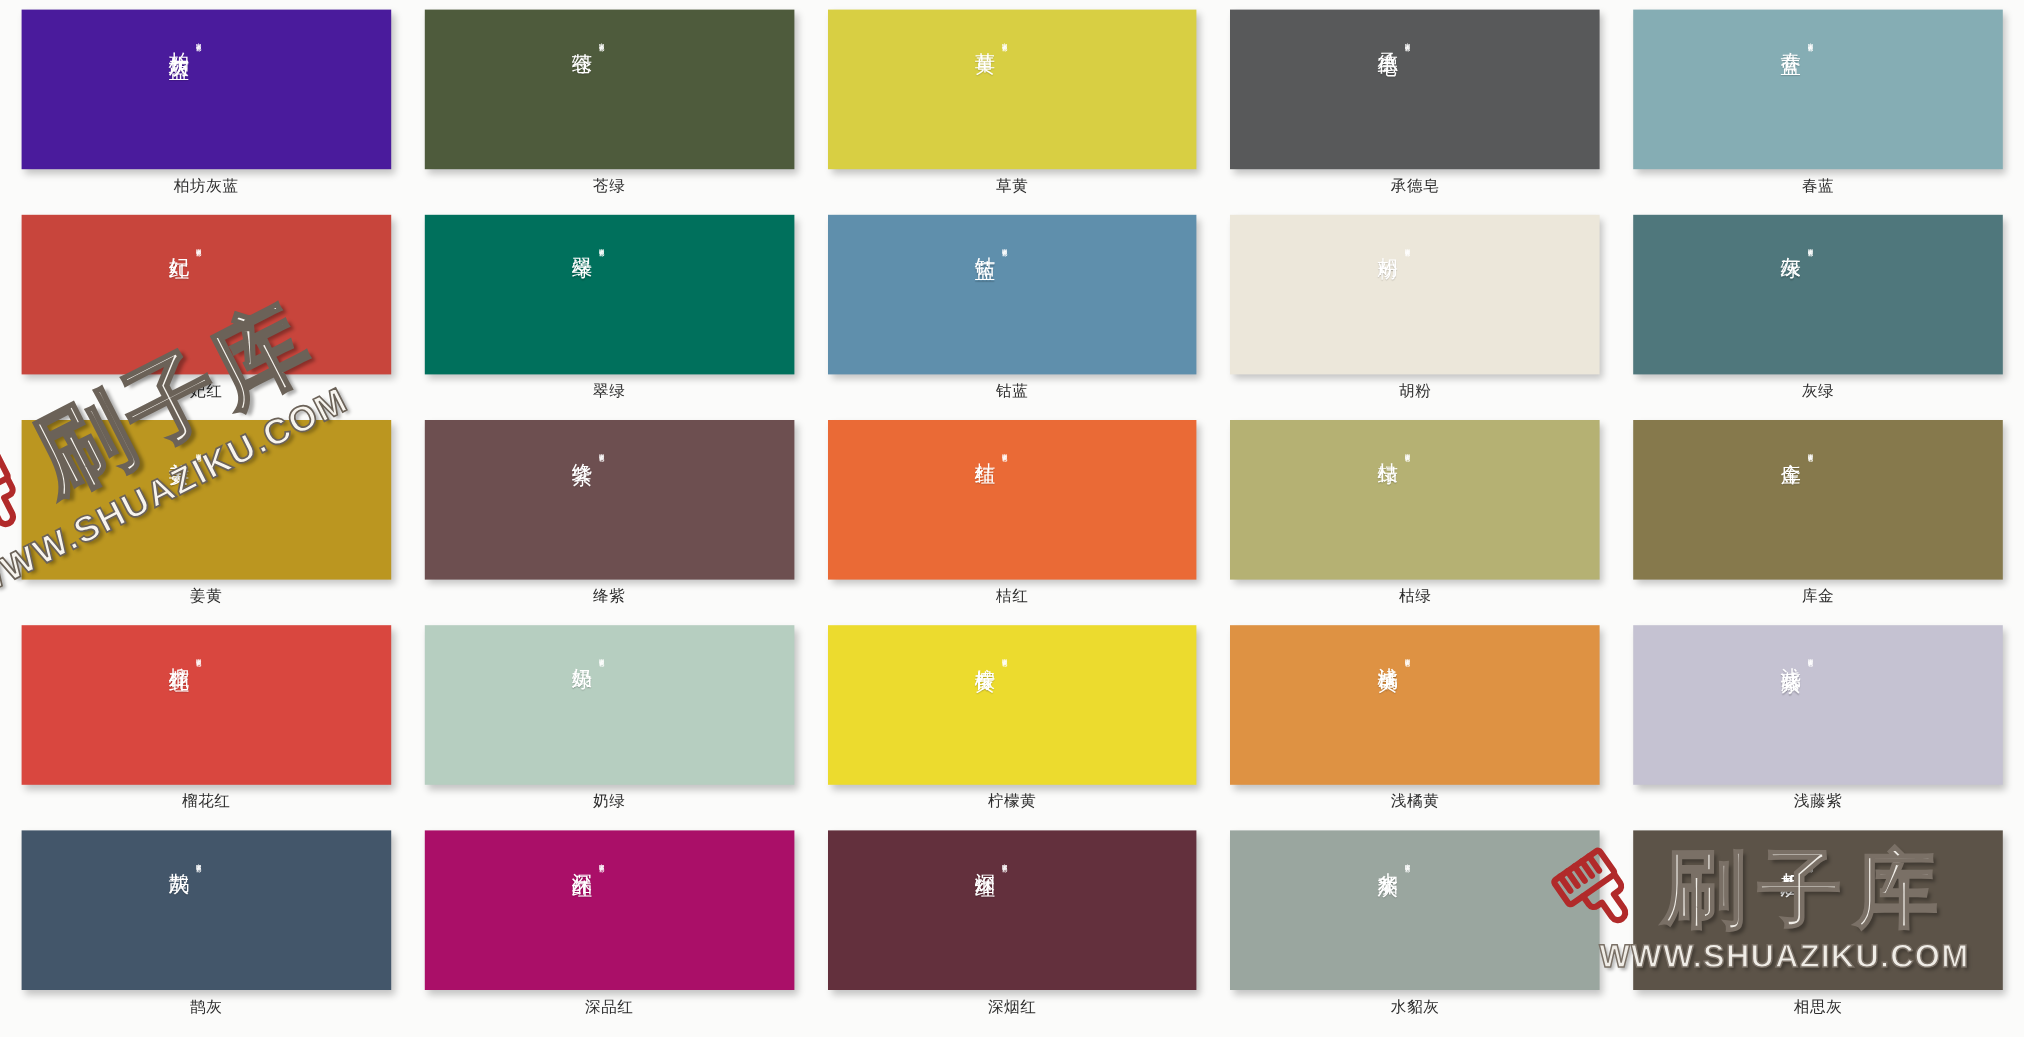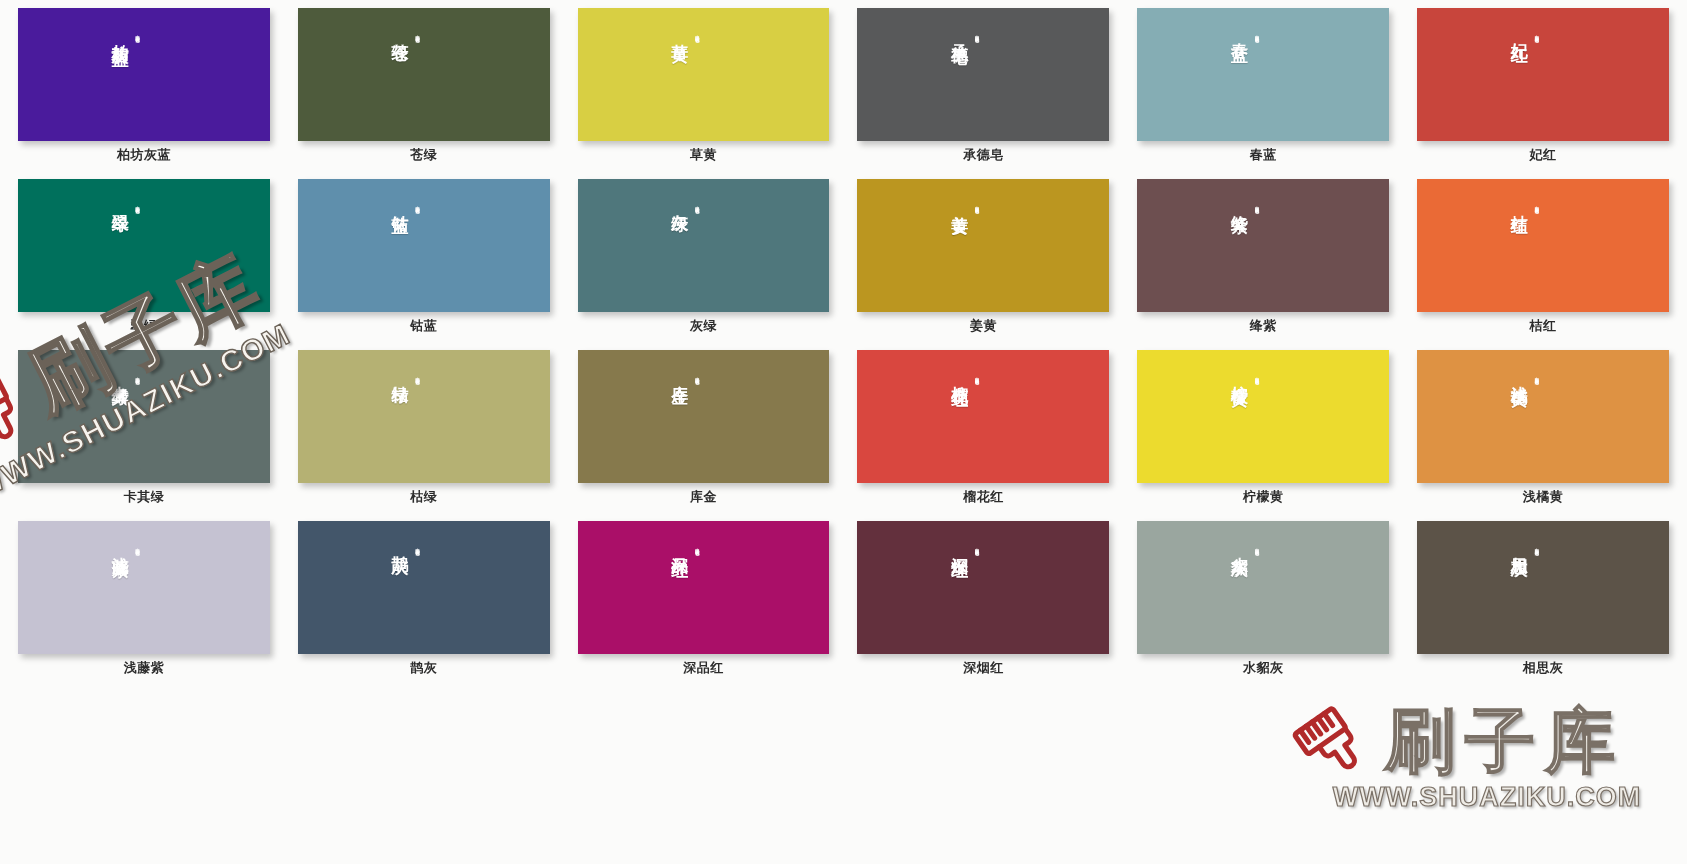--- a/index.html
+++ b/index.html
@@ -16,27 +16,26 @@
     position: relative;
     width: 1687px;
     height: 864px;
     background: #fbfbfa;
     overflow: hidden;
   }
 
   #grid {
     position: relative;
     display: grid;
-    grid-template-columns: repeat(6, 1fr);
+    grid-template-columns: repeat(5, 1fr);
     column-gap: 28px;
     row-gap: 18px;
     padding: 8px 18px 0 18px;
     box-sizing: border-box;
     z-index: 1;
-    font-weight: bold;
   }
 
   .cell {
     display: flex;
     flex-direction: column;
     align-items: center;
   }
 
   .swatch {
     position: relative;
@@ -235,20 +234,27 @@
         <div class="caption">翠绿</div>
       </div>
       <div class="cell">
         <div class="swatch" style="background: rgb(95, 143, 172);">
           <div class="vname" style="color: rgb(255, 255, 255);">钴蓝</div>
           <div class="vsub" style="color: rgb(255, 255, 255);">中国传统色彩</div>
         </div>
         <div class="caption">钴蓝</div>
       </div>
       <div class="cell">
+        <div class="swatch" style="background: rgb(236, 231, 218);">
+          <div class="vname" style="color: rgb(255, 255, 255);">胡粉</div>
+          <div class="vsub" style="color: rgb(255, 255, 255);">中国传统色彩</div>
+        </div>
+        <div class="caption">胡粉</div>
+      </div>
+      <div class="cell">
         <div class="swatch" style="background: rgb(79, 119, 124);">
           <div class="vname" style="color: rgb(255, 255, 255);">灰绿</div>
           <div class="vsub" style="color: rgb(255, 255, 255);">中国传统色彩</div>
         </div>
         <div class="caption">灰绿</div>
       </div>
       <div class="cell">
         <div class="swatch" style="background: rgb(187, 150, 32);">
           <div class="vname" style="color: rgb(255, 255, 255);">姜黄</div>
           <div class="vsub" style="color: rgb(255, 255, 255);">中国传统色彩</div>
@@ -263,46 +269,46 @@
         <div class="caption">绛紫</div>
       </div>
       <div class="cell">
         <div class="swatch" style="background: rgb(234, 106, 54);">
           <div class="vname" style="color: rgb(255, 255, 255);">桔红</div>
           <div class="vsub" style="color: rgb(255, 255, 255);">中国传统色彩</div>
         </div>
         <div class="caption">桔红</div>
       </div>
       <div class="cell">
-        <div class="swatch" style="background: rgb(96, 111, 108);">
-          <div class="vname" style="color: rgb(255, 255, 255);">卡其绿</div>
-          <div class="vsub" style="color: rgb(255, 255, 255);">中国传统色彩</div>
-        </div>
-        <div class="caption">卡其绿</div>
-      </div>
-      <div class="cell">
         <div class="swatch" style="background: rgb(181, 177, 115);">
           <div class="vname" style="color: rgb(255, 255, 255);">枯绿</div>
           <div class="vsub" style="color: rgb(255, 255, 255);">中国传统色彩</div>
         </div>
         <div class="caption">枯绿</div>
       </div>
       <div class="cell">
         <div class="swatch" style="background: rgb(134, 121, 76);">
           <div class="vname" style="color: rgb(255, 255, 255);">库金</div>
           <div class="vsub" style="color: rgb(255, 255, 255);">中国传统色彩</div>
         </div>
         <div class="caption">库金</div>
       </div>
       <div class="cell">
         <div class="swatch" style="background: rgb(217, 71, 63);">
           <div class="vname" style="color: rgb(255, 255, 255);">榴花红</div>
           <div class="vsub" style="color: rgb(255, 255, 255);">中国传统色彩</div>
         </div>
         <div class="caption">榴花红</div>
+      </div>
+      <div class="cell">
+        <div class="swatch" style="background: rgb(182, 206, 192);">
+          <div class="vname" style="color: rgb(255, 255, 255);">奶绿</div>
+          <div class="vsub" style="color: rgb(255, 255, 255);">中国传统色彩</div>
+        </div>
+        <div class="caption">奶绿</div>
       </div>
       <div class="cell">
         <div class="swatch" style="background: rgb(236, 219, 46);">
           <div class="vname" style="color: rgb(255, 255, 255);">柠檬黄</div>
           <div class="vsub" style="color: rgb(255, 255, 255);">中国传统色彩</div>
         </div>
         <div class="caption">柠檬黄</div>
       </div>
       <div class="cell">
         <div class="swatch" style="background: rgb(222, 146, 67);">

